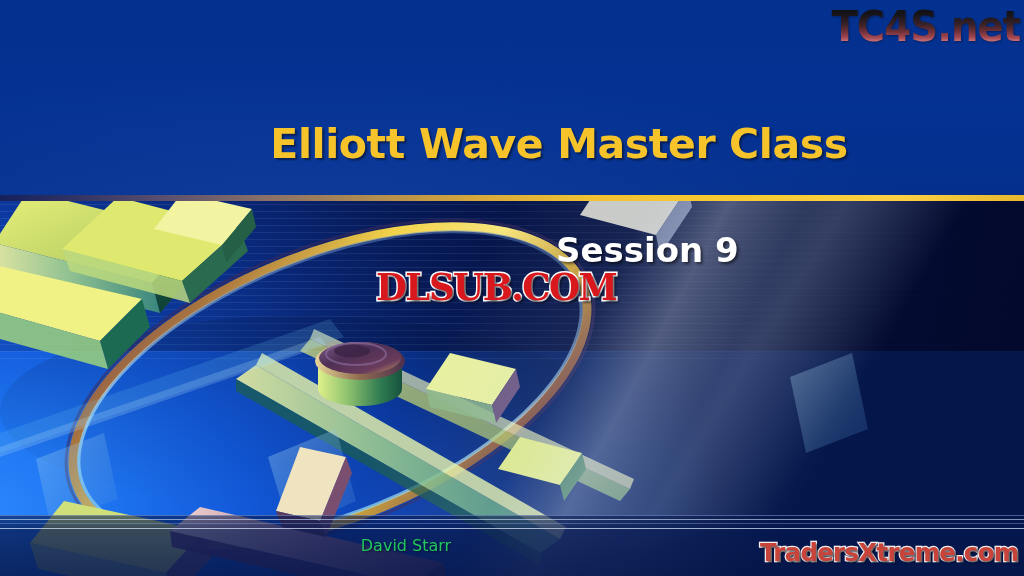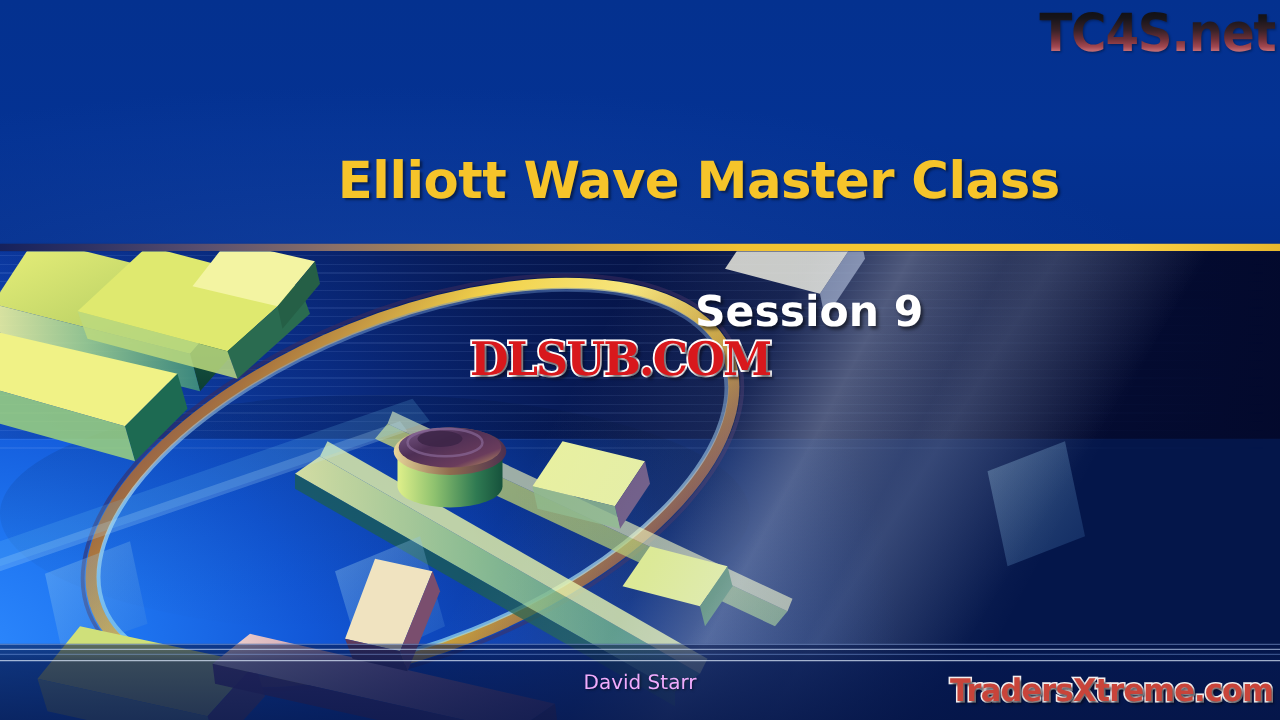--- a/index.html
+++ b/index.html
@@ -168,24 +168,24 @@
     font-weight: bold;
     color: #ffffff;
     text-shadow: 2px 2px 3px rgba(0,0,0,0.55);
     letter-spacing: 0px;
   }
 
   
   .presenter {
     position: absolute;
     left: 0; top: 536px;
-    width: 1024px;
+    width: 812px;
     text-align: center;
     font-size: 16px;
-    color: #f0abfc;
+    color: #22c55e;
     text-shadow: 1px 1px 2px rgba(0,0,0,0.5);
   }
 
   
   .wm-tc4s {
     position: absolute;
     right: 4px; top: 2px;
     font-family: "DejaVu Sans", sans-serif;
     font-weight: bold;
     font-size: 42px;

